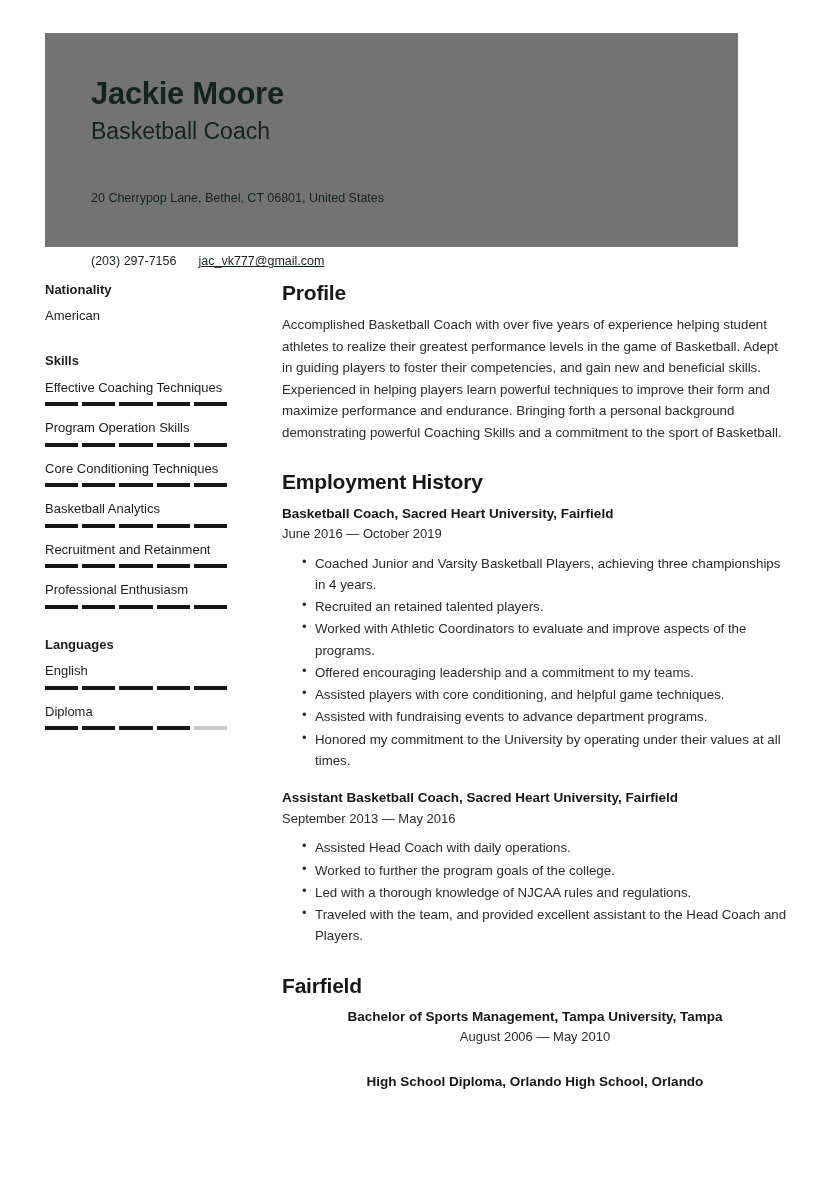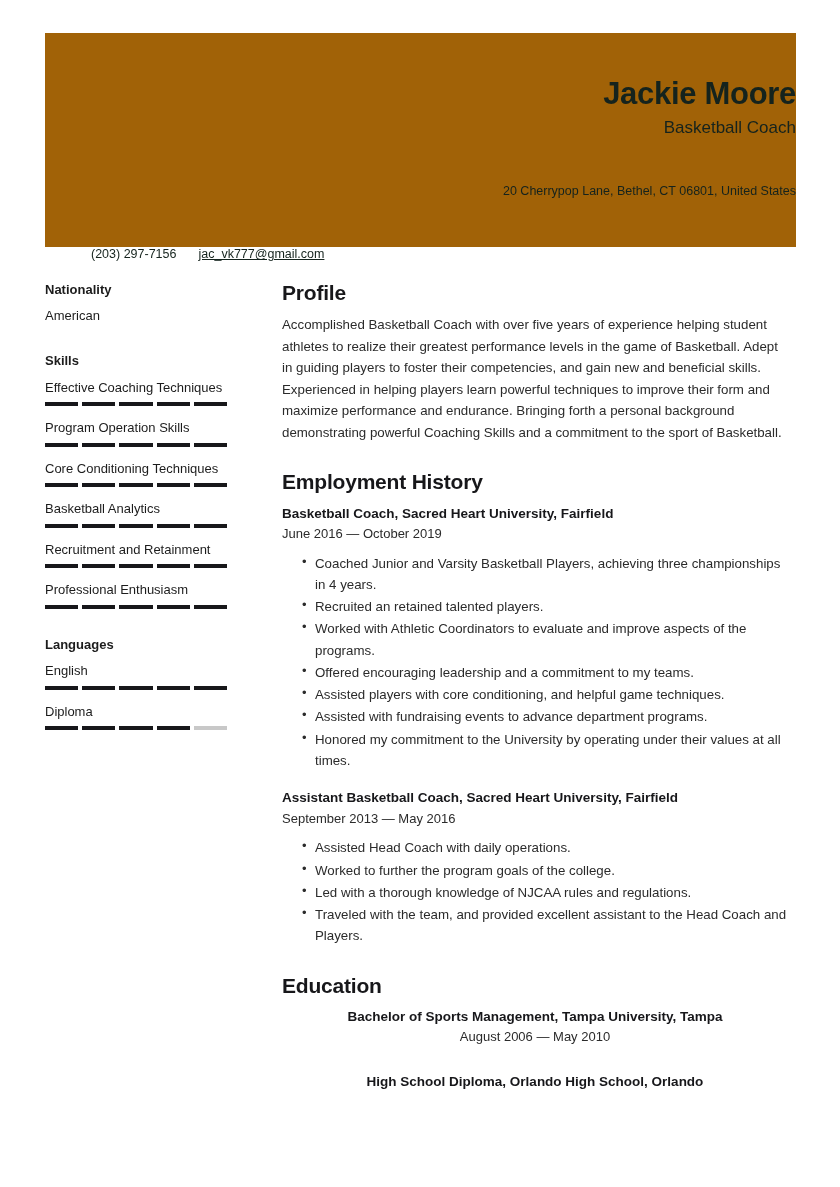--- a/index.html
+++ b/index.html
@@ -22,37 +22,36 @@
     width: 840px;
     height: 1187px;
     box-sizing: border-box;
   }
 
   
   .header-band {
     position: absolute;
     left: 45px;
     top: 33px;
-    width: 751px;
+    width: 693px;
     height: 214px;
-    background: #a16207;
+    background: #737373;
     box-sizing: border-box;
     padding: 44px 0 0 46px;
-    text-align: right;
   }
   .full-name {
     font-size: 31px;
     font-weight: bold;
     letter-spacing: -0.3px;
     line-height: 1.12;
     margin: 0;
     color: #15231d;
   }
   .job-title {
-    font-size: 17px;
+    font-size: 23px;
     font-weight: normal;
     line-height: 1.2;
     margin: 6px 0 0 0;
     color: #15231d;
   }
   .contact-block {
     margin-top: 42px;
     font-size: 12.5px;
     line-height: 1.85;
     color: #15231d;
@@ -329,21 +328,21 @@
                 <li>Assisted Head Coach with daily operations.</li>
                 <li>Worked to further the program goals of the college.</li>
                 <li>Led with a thorough knowledge of NJCAA rules and regulations.</li>
                 <li>Traveled with the team, and provided excellent assistant to the Head Coach and Players.</li>
               </ul>
             </div>
           </div>
       </section>
 
       <section class="section">
-        <h2 class="section-title">Education</h2>
+        <h2 class="section-title">Fairfield</h2>
         <div id="education-list">
             <div class="entry edu-gap">
               <div class="entry-title">Bachelor of Sports Management, Tampa University, Tampa</div>
               <div class="entry-date">August 2006 — May 2010</div>
             </div>
             <div class="entry edu-gap">
               <div class="entry-title">High School Diploma, Orlando High School, Orlando</div>
             </div>
           </div>
       </section>

